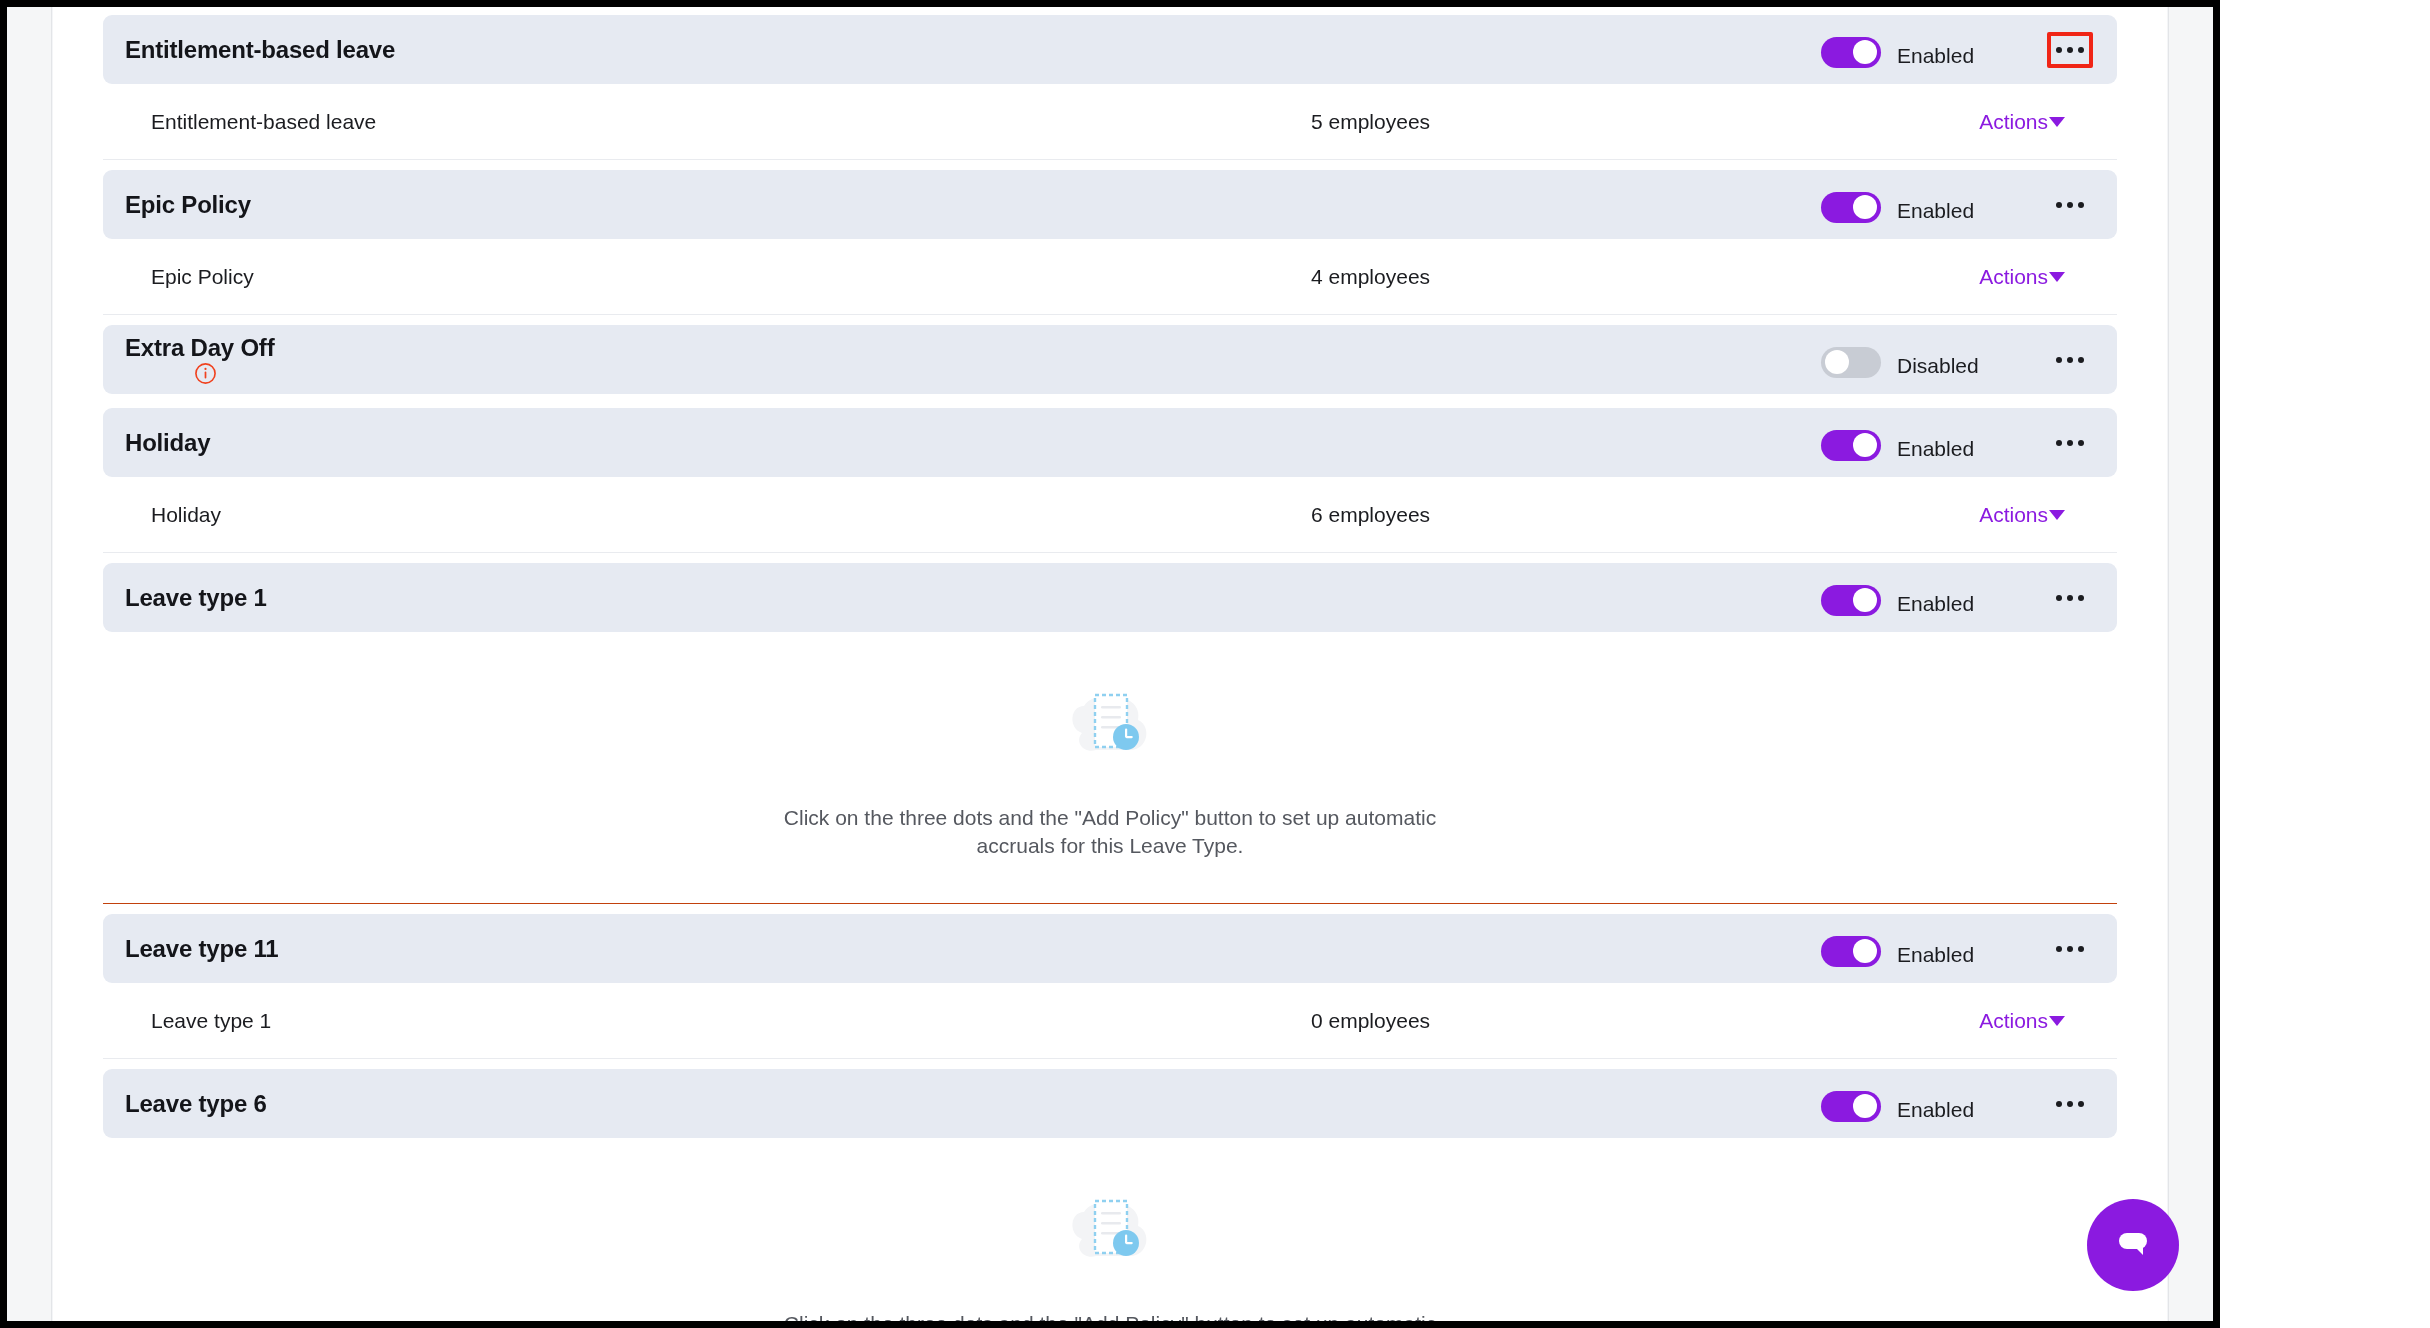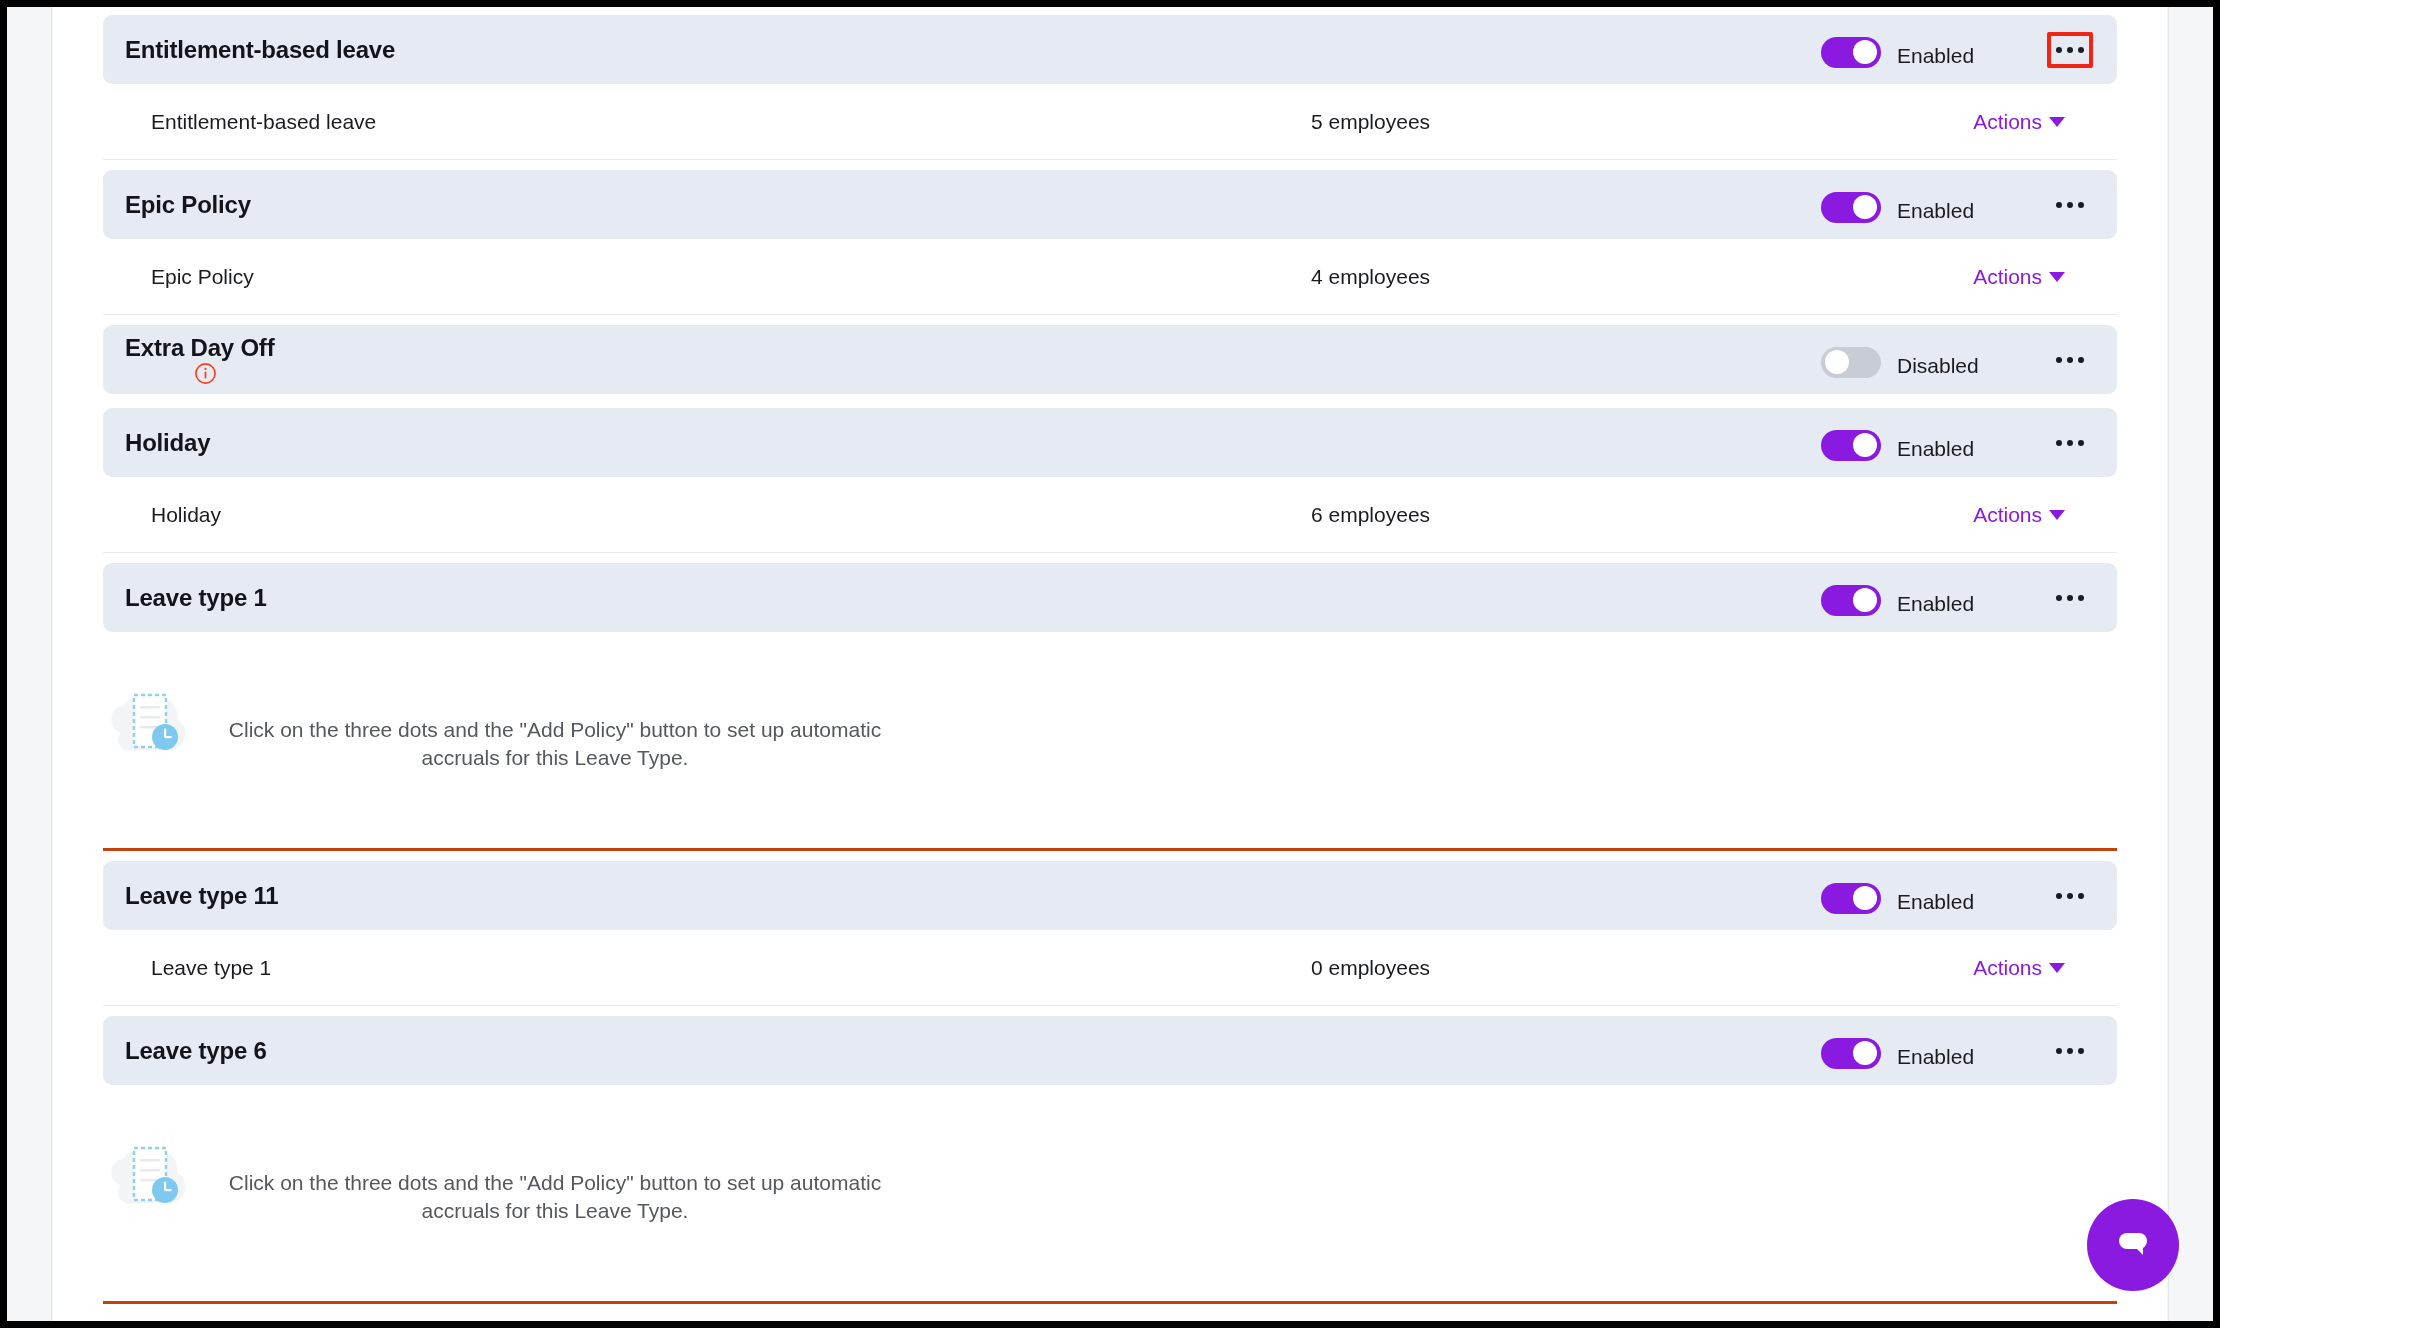--- a/index.html
+++ b/index.html
@@ -152,21 +152,21 @@
     position: absolute;
     left: 1208px;
     font-size: 21px;
     color: #1b1c20;
     white-space: nowrap;
   }
   .policy-row .actions {
     margin-left: auto;
     display: flex;
     align-items: center;
-    gap: 7px;
+    gap: 1px;
     cursor: pointer;
     padding-right: 28px;
   }
   .policy-row .actions .atxt {
     font-size: 21px;
     color: #8b1ae0;
     white-space: nowrap;
   }
   .caret {
     width: 0; height: 0;
@@ -174,23 +174,23 @@
     border-right: 8px solid transparent;
     border-top: 10px solid #8b1ae0;
   }
 
   
   .empty {
     margin: 0 50px;
     padding: 52px 0 44px;
     background: #ffffff;
     display: flex;
-    flex-direction: row;
-    align-items: center;
-    border-bottom: 3px solid #c2410c;
+    flex-direction: column;
+    align-items: center;
+    border-bottom: 1px solid #c2410c;
   }
   .empty .illo { margin-bottom: 34px; }
   .empty .etext {
     font-size: 21px;
     line-height: 1.32;
     color: #55585f;
     text-align: center;
     max-width: 720px;
   }
 

